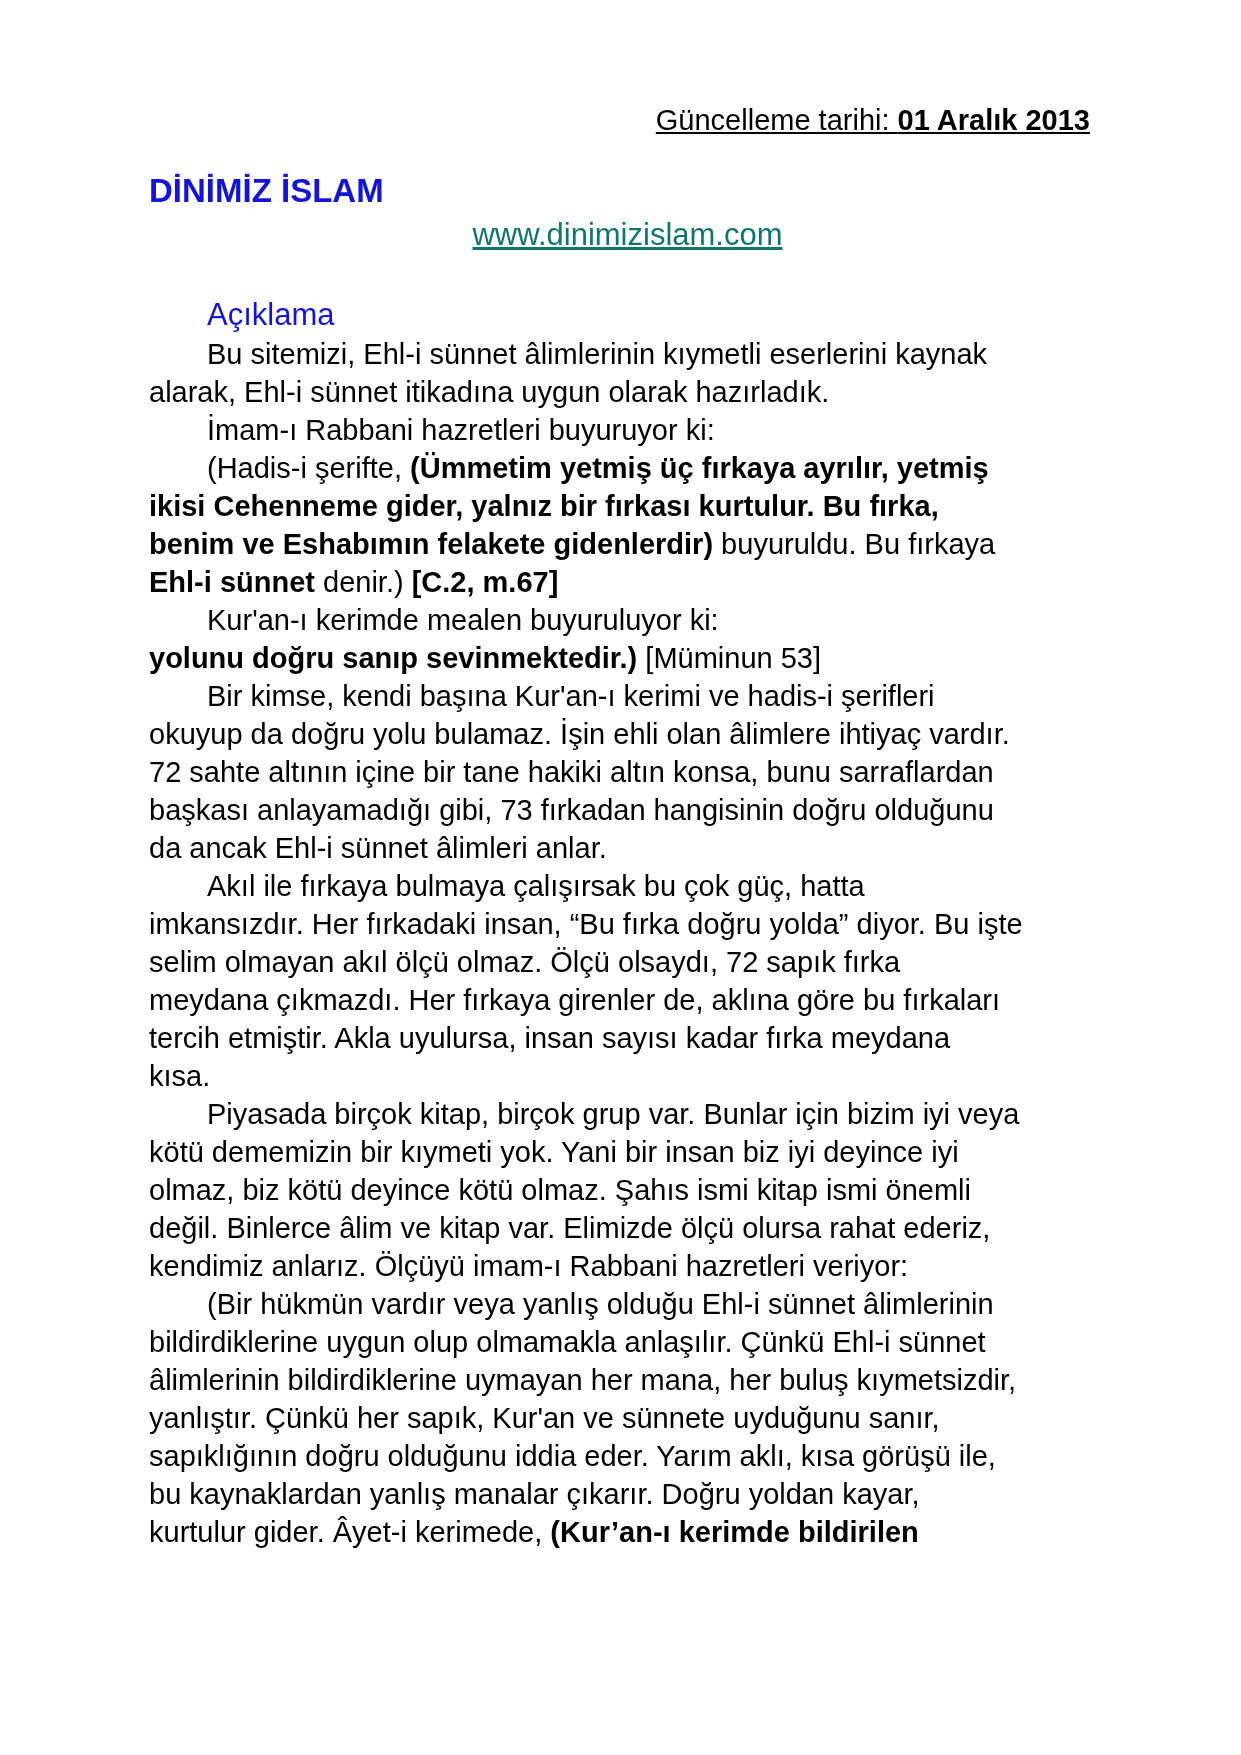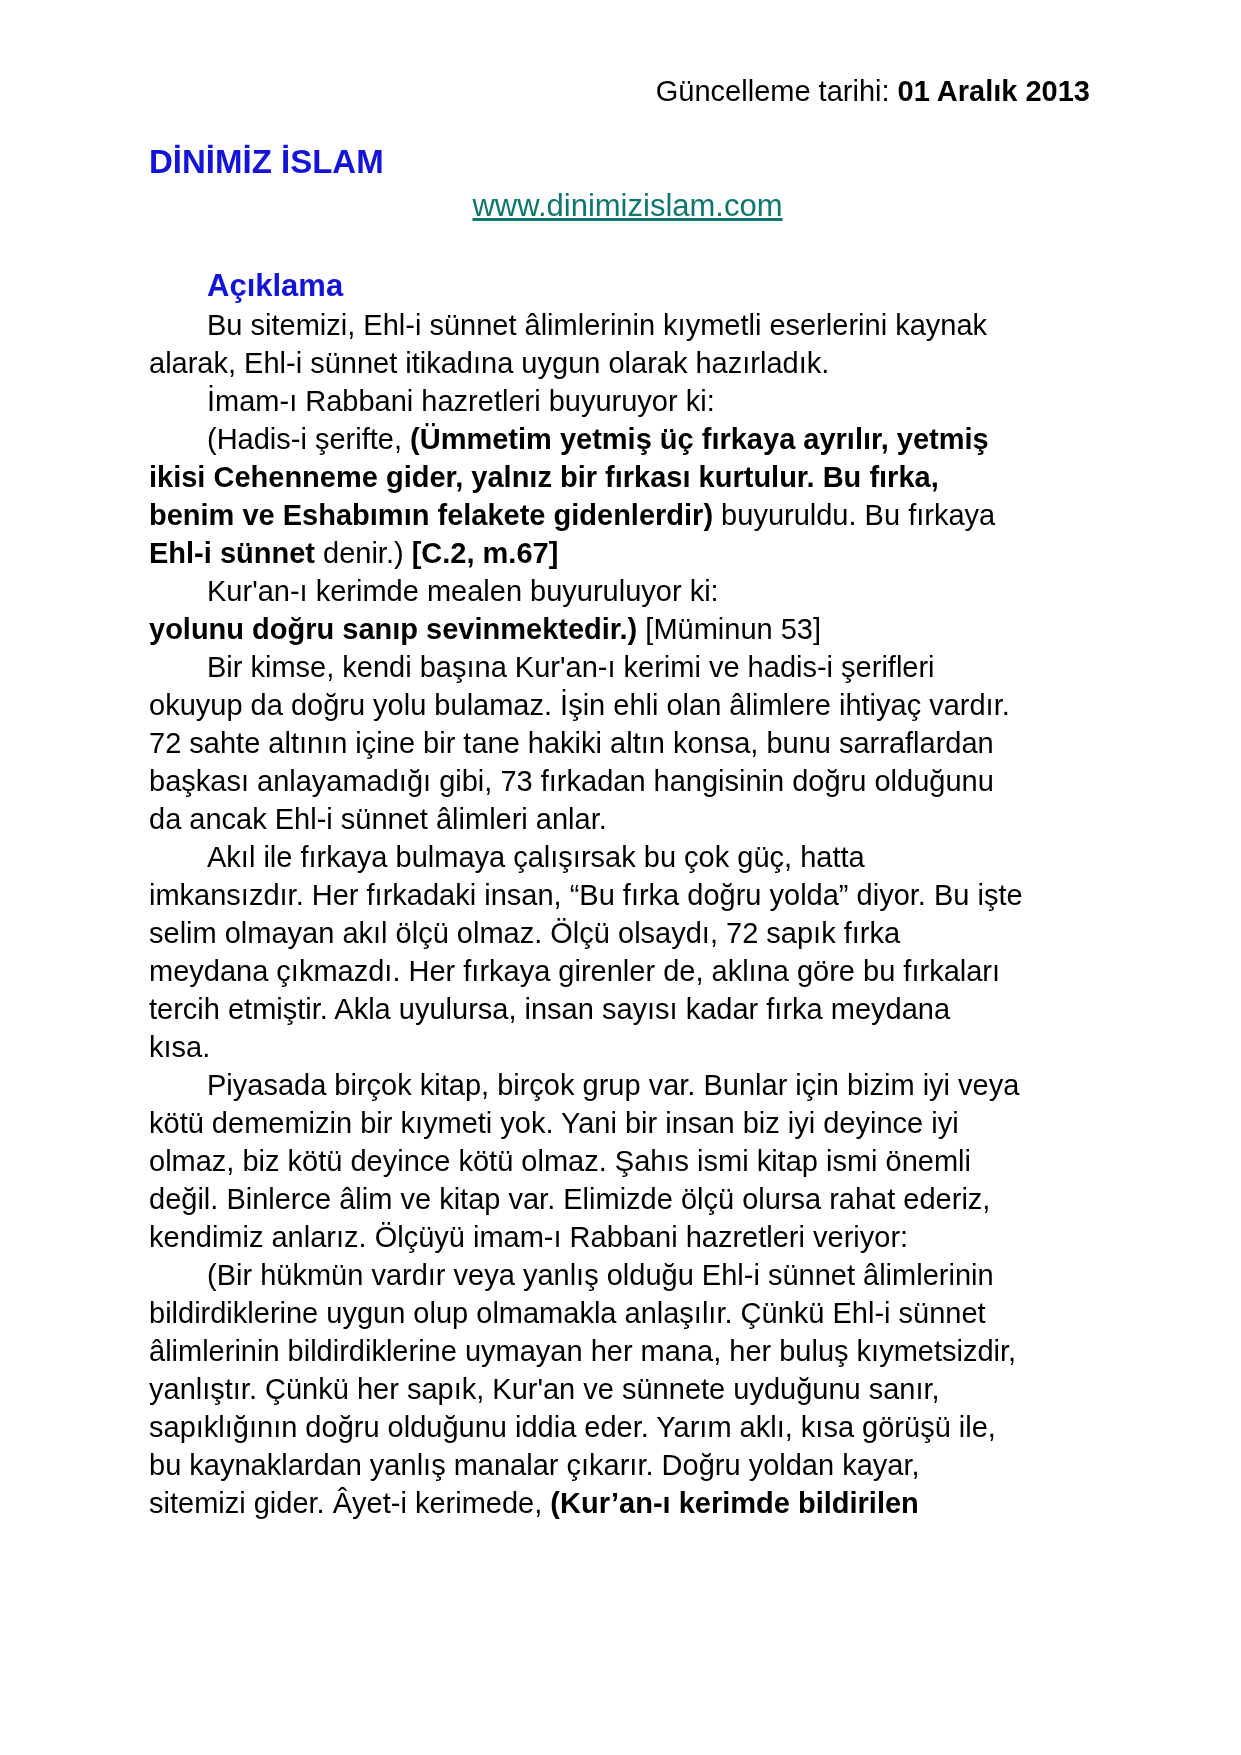--- a/index.html
+++ b/index.html
@@ -8,26 +8,27 @@
     height: 1755px;
     background: #ffffff;
     color: #000000;
     font-family: "Liberation Sans", "DejaVu Sans", sans-serif;
     overflow: hidden;
   }
   .content {
     padding: 0 135px 0 149px;
   }
   .date-line {
-    margin-top: 72px;
+    margin-top: 101px;
     text-align: right;
     padding-right: 16px;
     font-size: 29px;
     line-height: 38px;
     white-space: nowrap;
+    text-decoration: underline;
   }
   .page-title {
     margin-top: 30px;
     font-weight: bold;
     font-size: 33px;
     line-height: 44px;
     color: #1414d8;
   }
   .site-url {
     margin-top: 2px;
@@ -37,21 +38,21 @@
   }
   .site-url a {
     color: #0f766e;
     text-decoration: underline;
     cursor: pointer;
   }
   .section-heading {
     margin-top: 40px;
     padding-left: 58px;
     color: #1414d8;
-    font-weight: bold;
+    font-weight: normal;
     font-size: 31px;
     line-height: 40px;
   }
   .article { margin-top: 0; }
   .para { margin: 0; }
   .line {
     font-size: 29px;
     line-height: 38px;
     white-space: pre;
   }
@@ -113,17 +114,17 @@
         <div class="line"><span>değil. Binlerce âlim ve kitap var. Elimizde ölçü olursa rahat ederiz,</span></div>
         <div class="line"><span>kendimiz anlarız. Ölçüyü imam-ı Rabbani hazretleri veriyor:</span></div>
       </div>
       <div class="para">
         <div class="line first"><span>(Bir hükmün vardır veya yanlış olduğu Ehl-i sünnet âlimlerinin</span></div>
         <div class="line"><span>bildirdiklerine uygun olup olmamakla anlaşılır. Çünkü Ehl-i sünnet</span></div>
         <div class="line"><span>âlimlerinin bildirdiklerine uymayan her mana, her buluş kıymetsizdir,</span></div>
         <div class="line"><span>yanlıştır. Çünkü her sapık, Kur'an ve sünnete uyduğunu sanır,</span></div>
         <div class="line"><span>sapıklığının doğru olduğunu iddia eder. Yarım aklı, kısa görüşü ile,</span></div>
         <div class="line"><span>bu kaynaklardan yanlış manalar çıkarır. Doğru yoldan kayar,</span></div>
-        <div class="line"><span>sitemizi gider. Âyet-i kerimede, </span><b>(Kur’an-ı kerimde bildirilen</b></div>
+        <div class="line"><span>kurtulur gider. Âyet-i kerimede, </span><b>(Kur’an-ı kerimde bildirilen</b></div>
       </div>
     </div>
 
 </div>
 
 </body></html>

